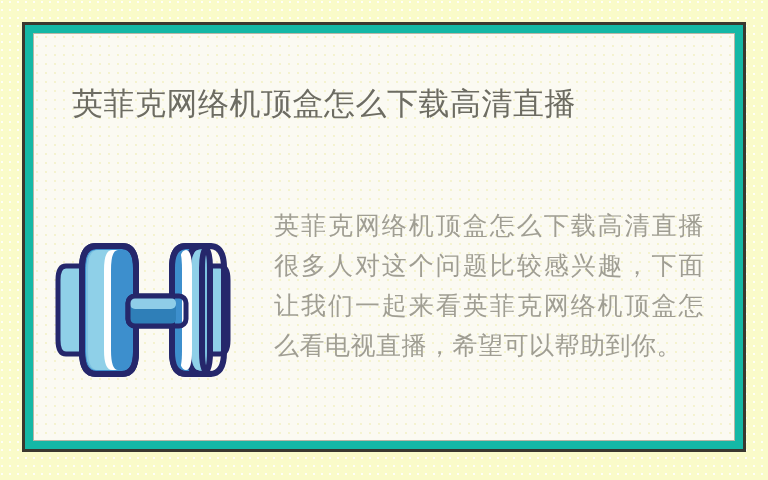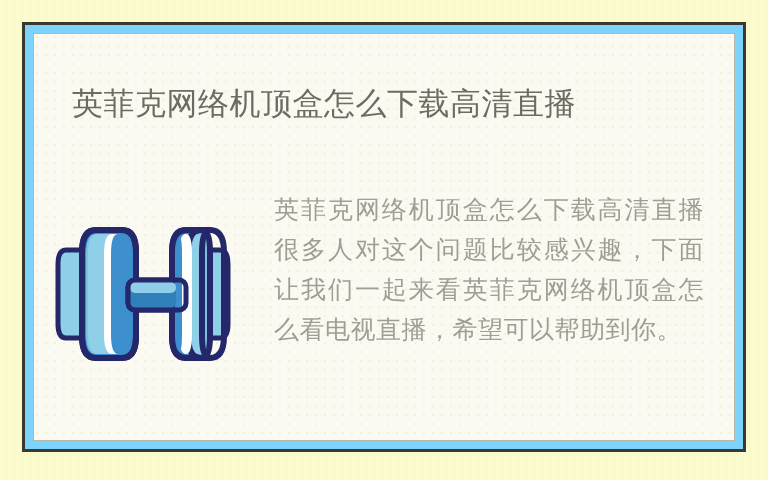--- a/index.html
+++ b/index.html
@@ -19,21 +19,21 @@
 
   
   .card-outer {
     position: absolute;
     left: 22px;
     top: 22px;
     width: 724px;
     height: 430px;
     box-sizing: border-box;
     border: 3px solid #3a382f;
-    background: #7dd3fc;
+    background: #14b8a6;
   }
 
   
   .card-inner {
     position: absolute;
     left: 8px;
     top: 8px;
     right: 8px;
     bottom: 8px;
     box-sizing: border-box;
@@ -58,21 +58,21 @@
     font-family: "Liberation Sans", "DejaVu Sans", sans-serif;
     font-weight: 400;
     white-space: normal;
     word-break: break-all;
   }
 
   
   .content-row {
     position: absolute;
     left: 0;
-    top: 156px;
+    top: 172px;
     width: 100%;
     display: flex;
     align-items: flex-start;
   }
 
   .illus-wrap {
     width: 240px;
     flex: 0 0 240px;
     display: flex;
     align-items: flex-start;

